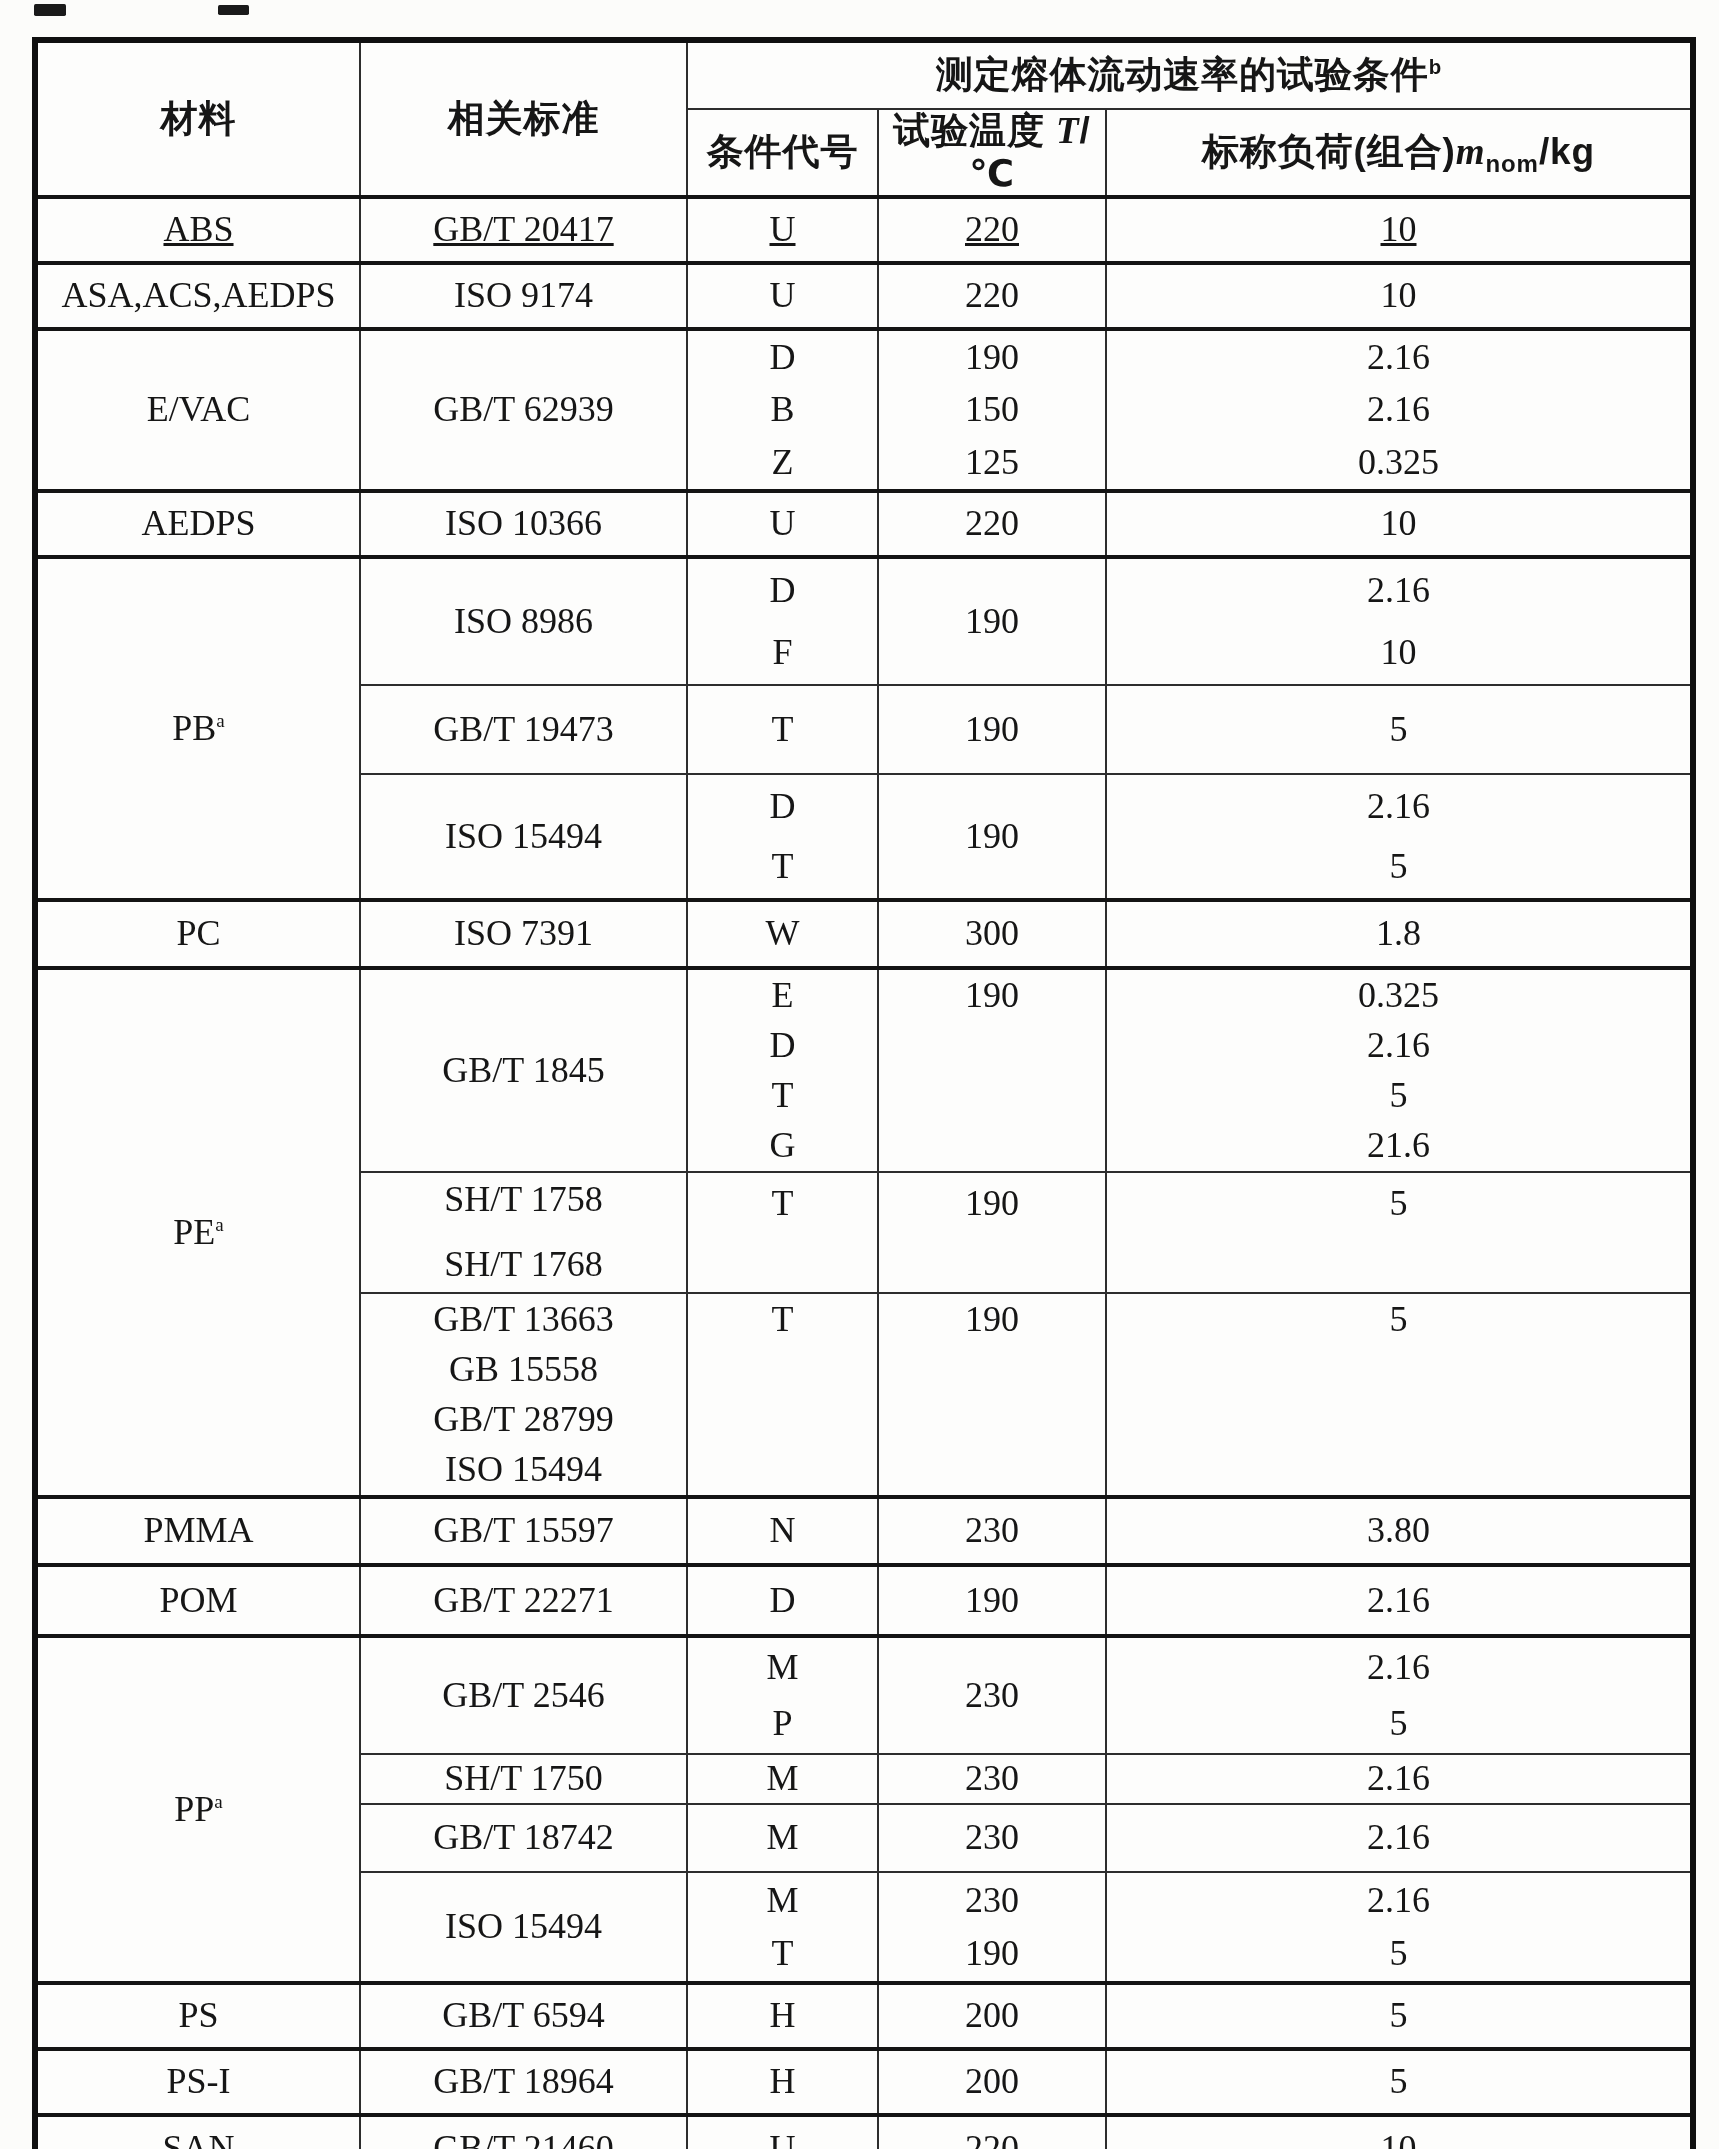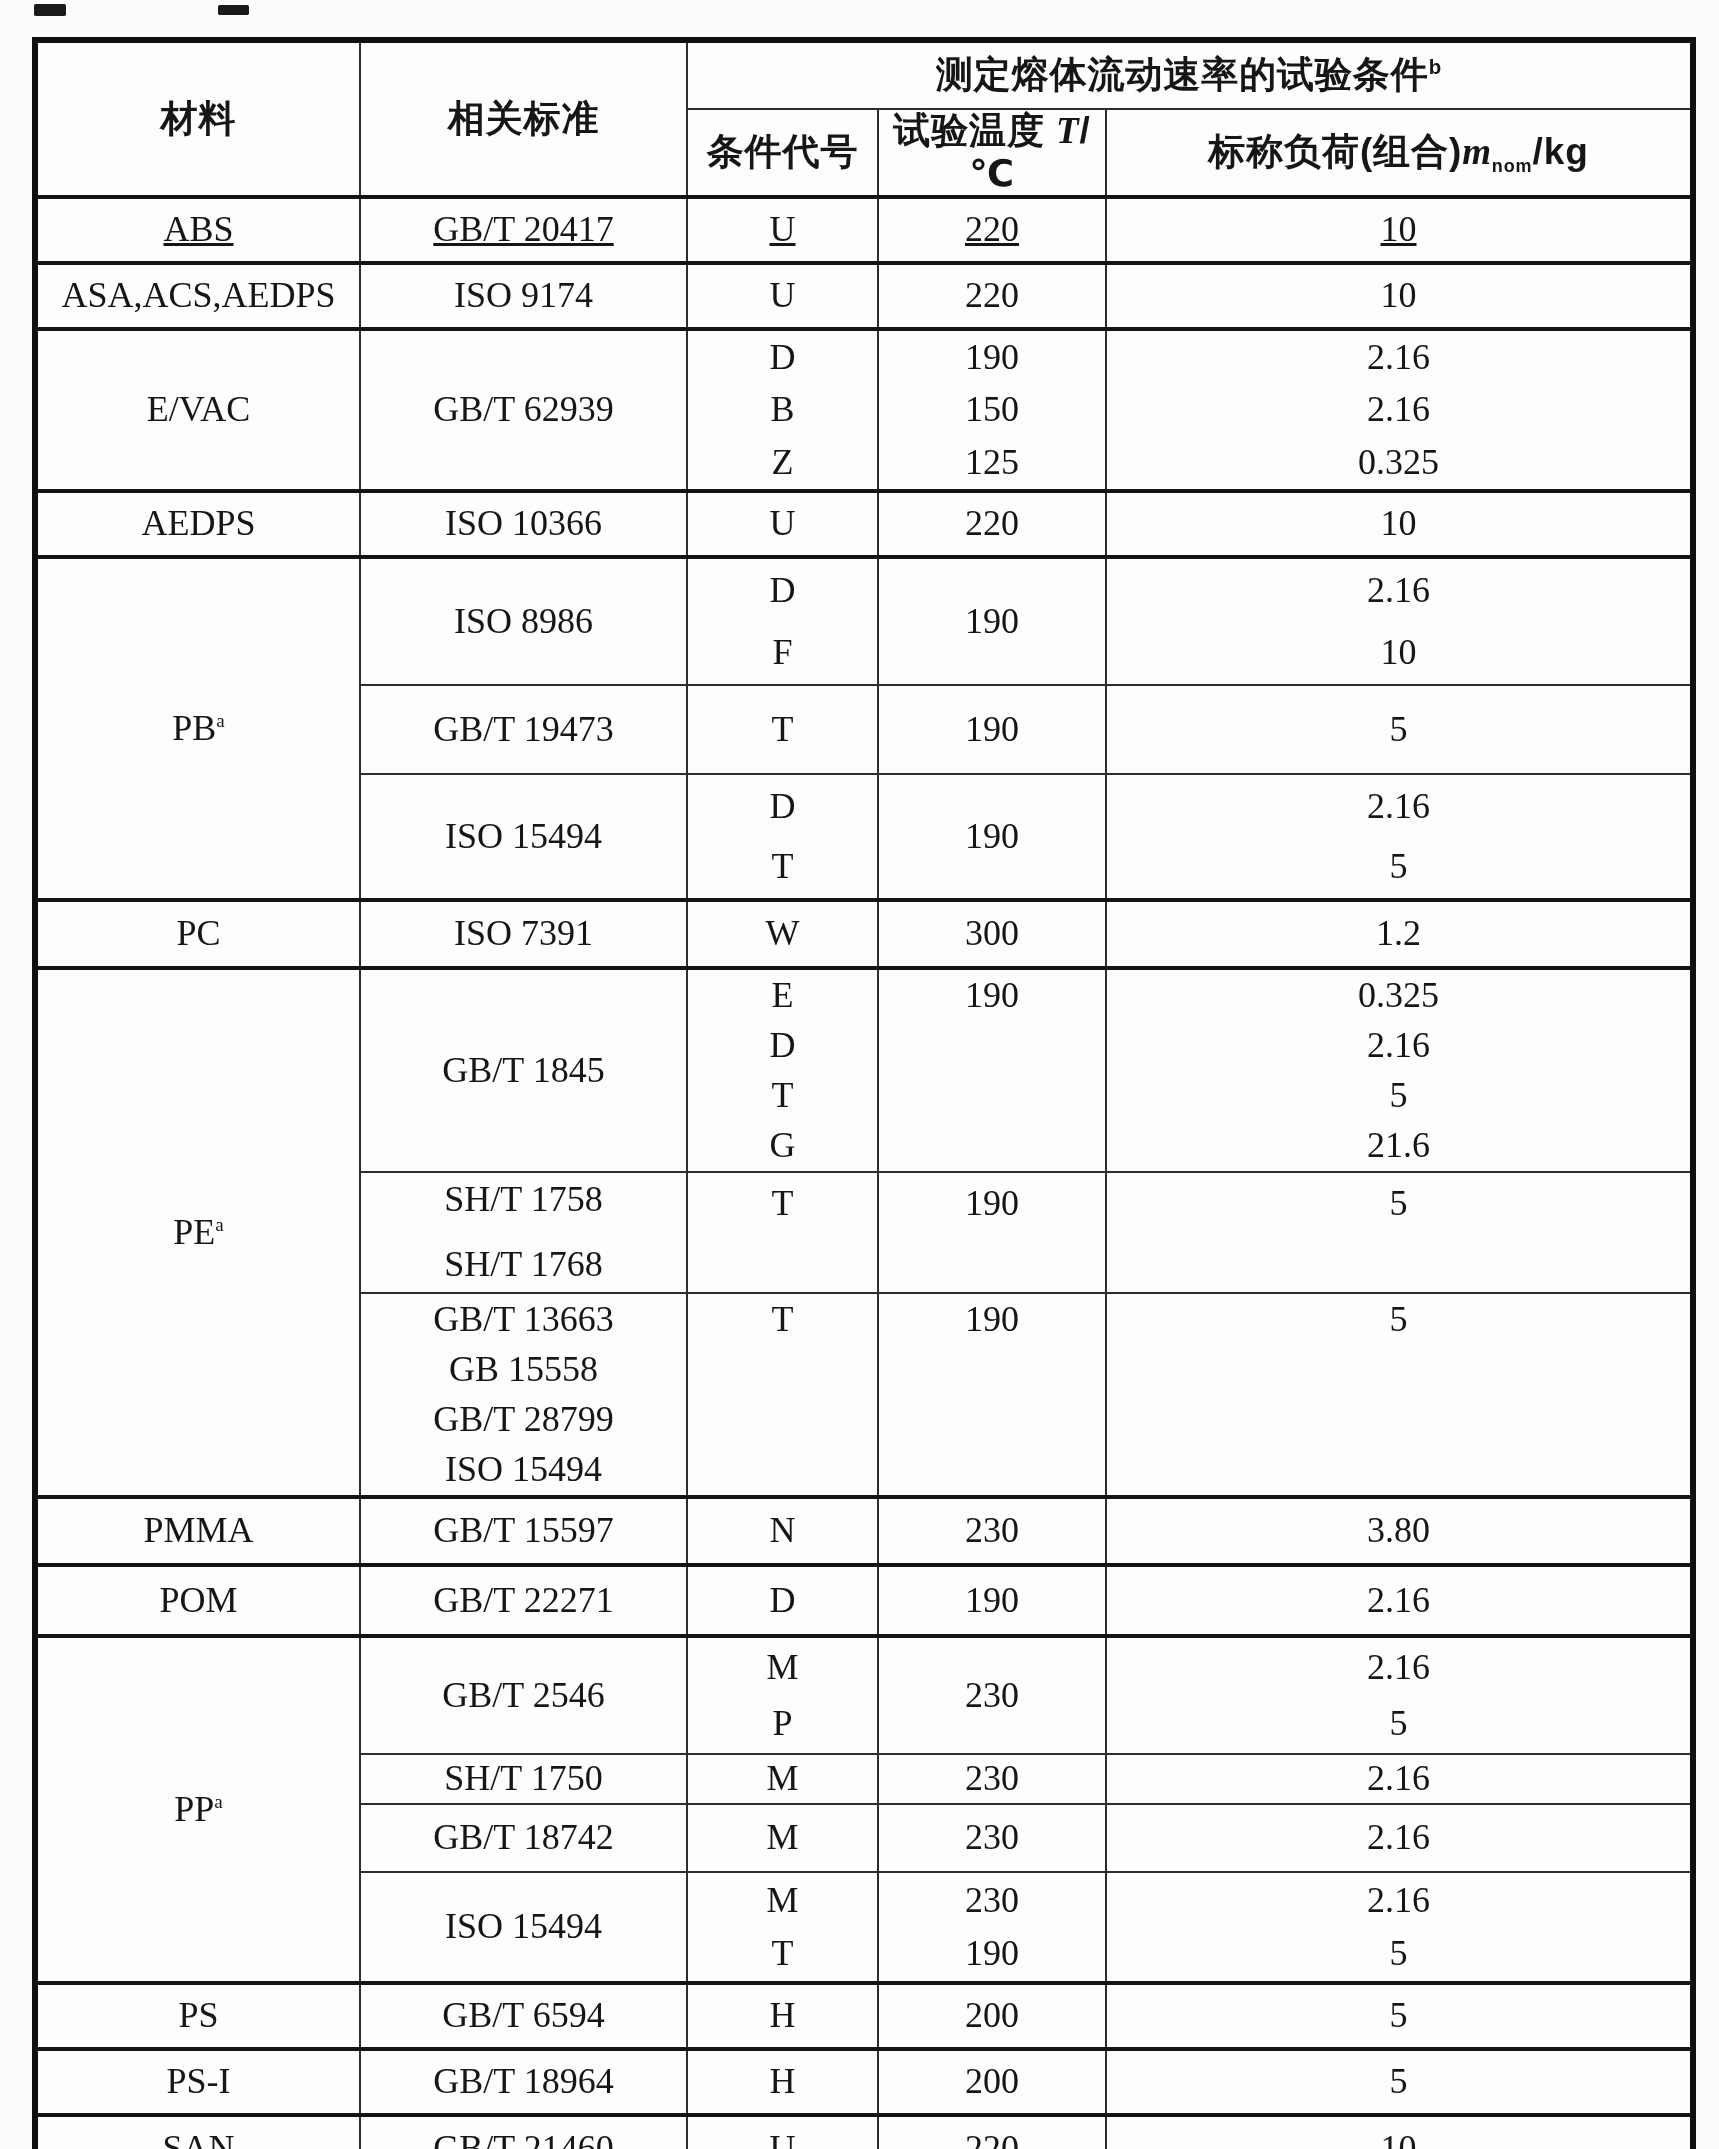--- a/index.html
+++ b/index.html
@@ -38,21 +38,21 @@
     font-weight:700;
     font-size:37px;
     letter-spacing:0.9px;
   }
   thead th .sym{
     font-family:"Liberation Serif","DejaVu Serif",serif;
     font-style:italic;
     font-weight:700;
   }
   sup.note{font-size:20.4px;vertical-align:super;line-height:0;}
-  sub.note{font-size:18px;vertical-align:sub;line-height:0;}
+  sub.note{font-size:24px;vertical-align:sub;line-height:0;}
   td sup.note{font-size:19px;}
 
   tr.group-start > td{border-top-width:4.3px;border-top-color:#141414;}
   td.stack{padding:0;}
   .stackwrap{display:flex;flex-direction:column;width:100%;}
   .stackwrap .line{flex:1;display:flex;align-items:center;justify-content:center;}
 </style>
 </head>
 <body>
 
@@ -163,21 +163,21 @@
             <div class="line">2.16</div>
             <div class="line">5</div>
           </div>
         </td>
       </tr>
       <tr class="group-start" style="height: 68px;">
         <td rowspan="1"><span>PC</span></td>
         <td>ISO 7391</td>
         <td>W</td>
         <td>300</td>
-        <td>1.2</td>
+        <td>1.8</td>
       </tr>
       <tr class="group-start" style="height: 204px;">
         <td rowspan="3"><span>PE</span><sup class="note">a</sup></td>
         <td>GB/T 1845</td>
         <td class="stack">
           <div class="stackwrap" style="height: 199px;">
             <div class="line">E</div>
             <div class="line">D</div>
             <div class="line">T</div>
             <div class="line">G</div>

